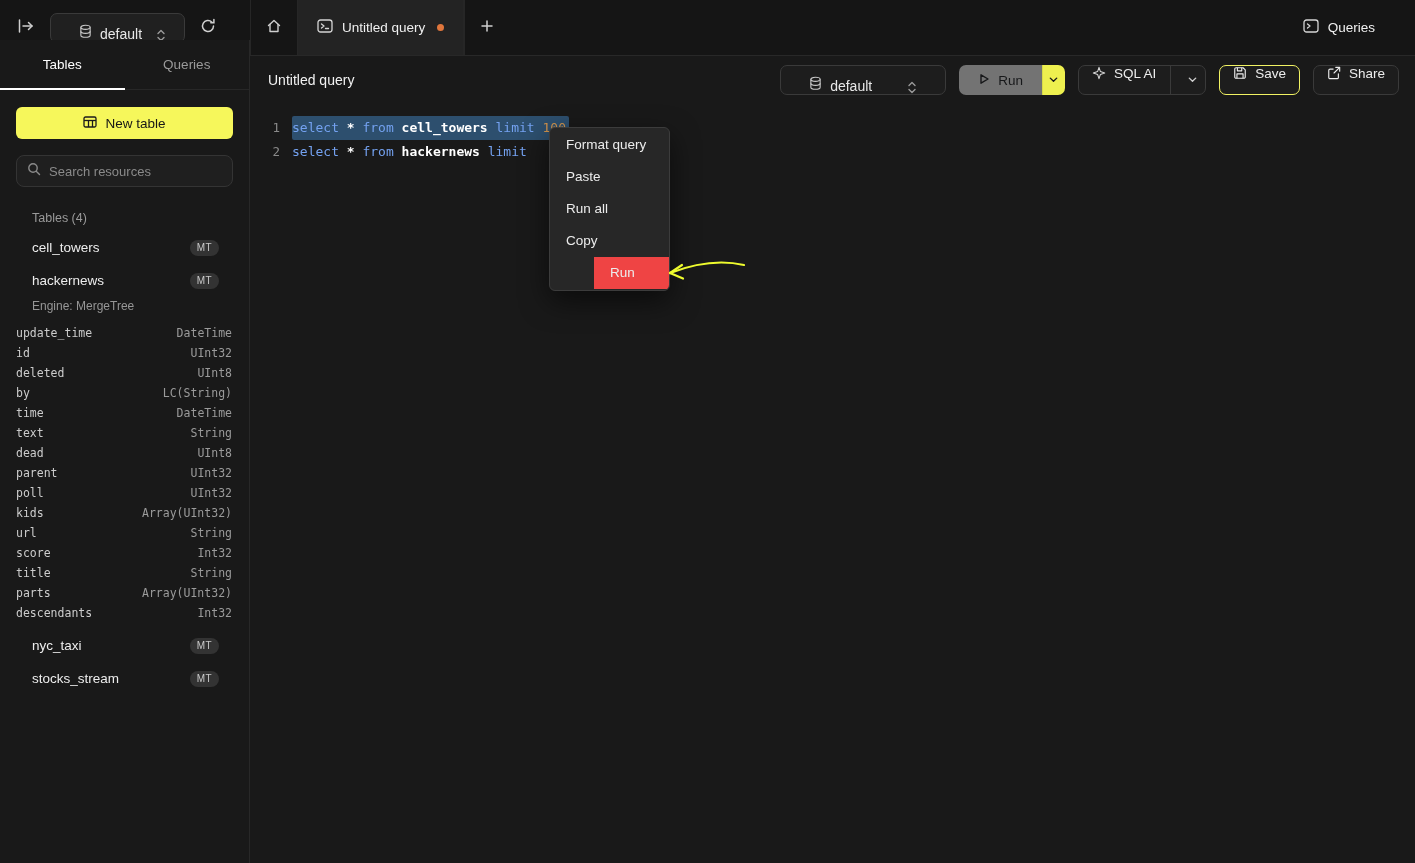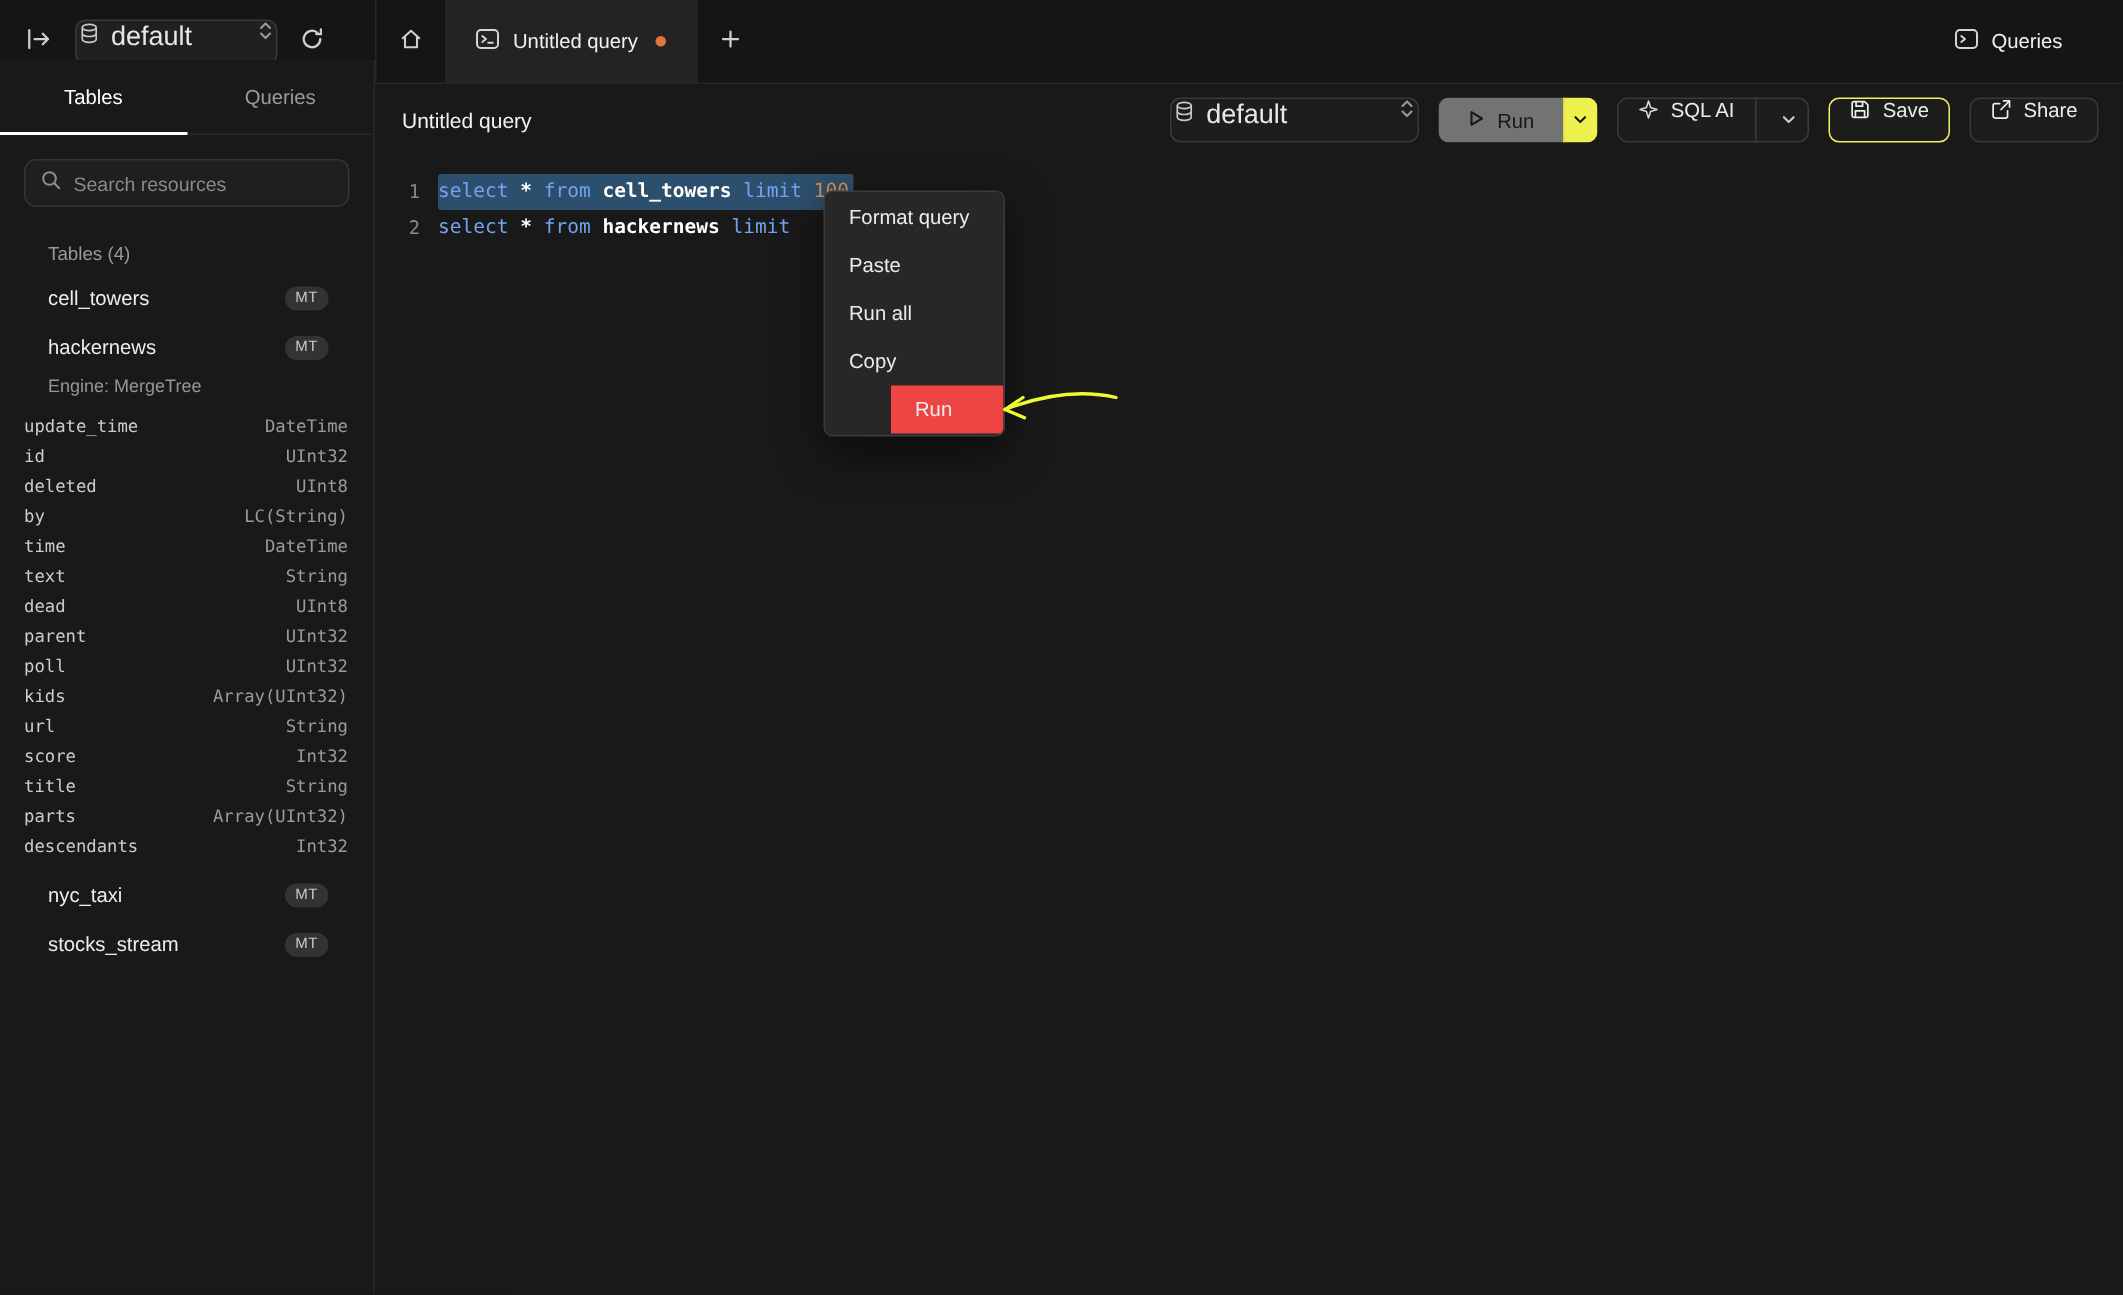--- a/index.html
+++ b/index.html
@@ -15,23 +15,23 @@
 
   
   .topbar {
     position: absolute; top: 0; left: 0; width: 100%; height: 56px;
     background: #151515; border-bottom: 1px solid #282828;
     display: flex; align-items: stretch;
   }
   .topbar-left { width: 250px; flex: 0 0 auto; display: flex; align-items: center; padding: 0 10px 0 14px; gap: 12px; }
   .icon-btn { background: none; border: none; color: #cfcfcf; display: flex; align-items: center; padding: 3px; }
   .select-ctl {
-    display: flex; align-items: flex-start; gap: 8px; height: 30px; padding: 0 2px;
+    display: flex; align-items: flex-end; gap: 8px; height: 30px; padding: 0 28px;
     background: #202020; border: 1px solid #3a3a3a; border-radius: 7px;
-    color: #e8e8e8; font-size: 18px;
+    color: #e8e8e8; font-size: 14px;
   }
   .select-ctl .chevrons { margin-left: 6px; display: flex; }
   .topbar-db { width: 135px; }
   .topbar-db .lbl { flex: 1; text-align: left; }
 
   .tabstrip { display: flex; align-items: stretch; flex: 0 0 auto; }
   .tab {
     display: flex; align-items: center; justify-content: center;
     background: transparent; border: none; border-left: 1px solid #262626;
     color: #cfcfcf; padding: 0 15px;
@@ -224,20 +224,31 @@
   <aside class="sidebar">
     <div class="side-tabs">
       <button class="side-tab active">
         <span>Tables</span>
       </button>
       <button class="side-tab">
         <span>Queries</span>
       </button>
     </div>
 
+    <button class="new-table-btn">
+      <span>
+        <svg width="14" height="12" viewBox="0 0 14 12" fill="none" stroke="#1b1b1b" stroke-width="1.3">
+            <rect x="1" y="1" width="12" height="10" rx="1.5"></rect>
+            <path d="M1 4.5h12"></path>
+            <path d="M5.5 4.5V11"></path>
+            <path d="M9.5 4.5V11"></path>
+          </svg>
+      </span>
+      <span>New table</span>
+    </button>
 
     <div class="search-box">
       <span>
         <svg width="14" height="14" viewBox="0 0 14 14" fill="none" stroke="#8a8a8a" stroke-width="1.4" stroke-linecap="round">
             <circle cx="6" cy="6" r="4.2"></circle>
             <path d="M9.2 9.2L12.5 12.5"></path>
           </svg>
       </span>
       <input type="text" placeholder="Search resources" style="">
     </div>

